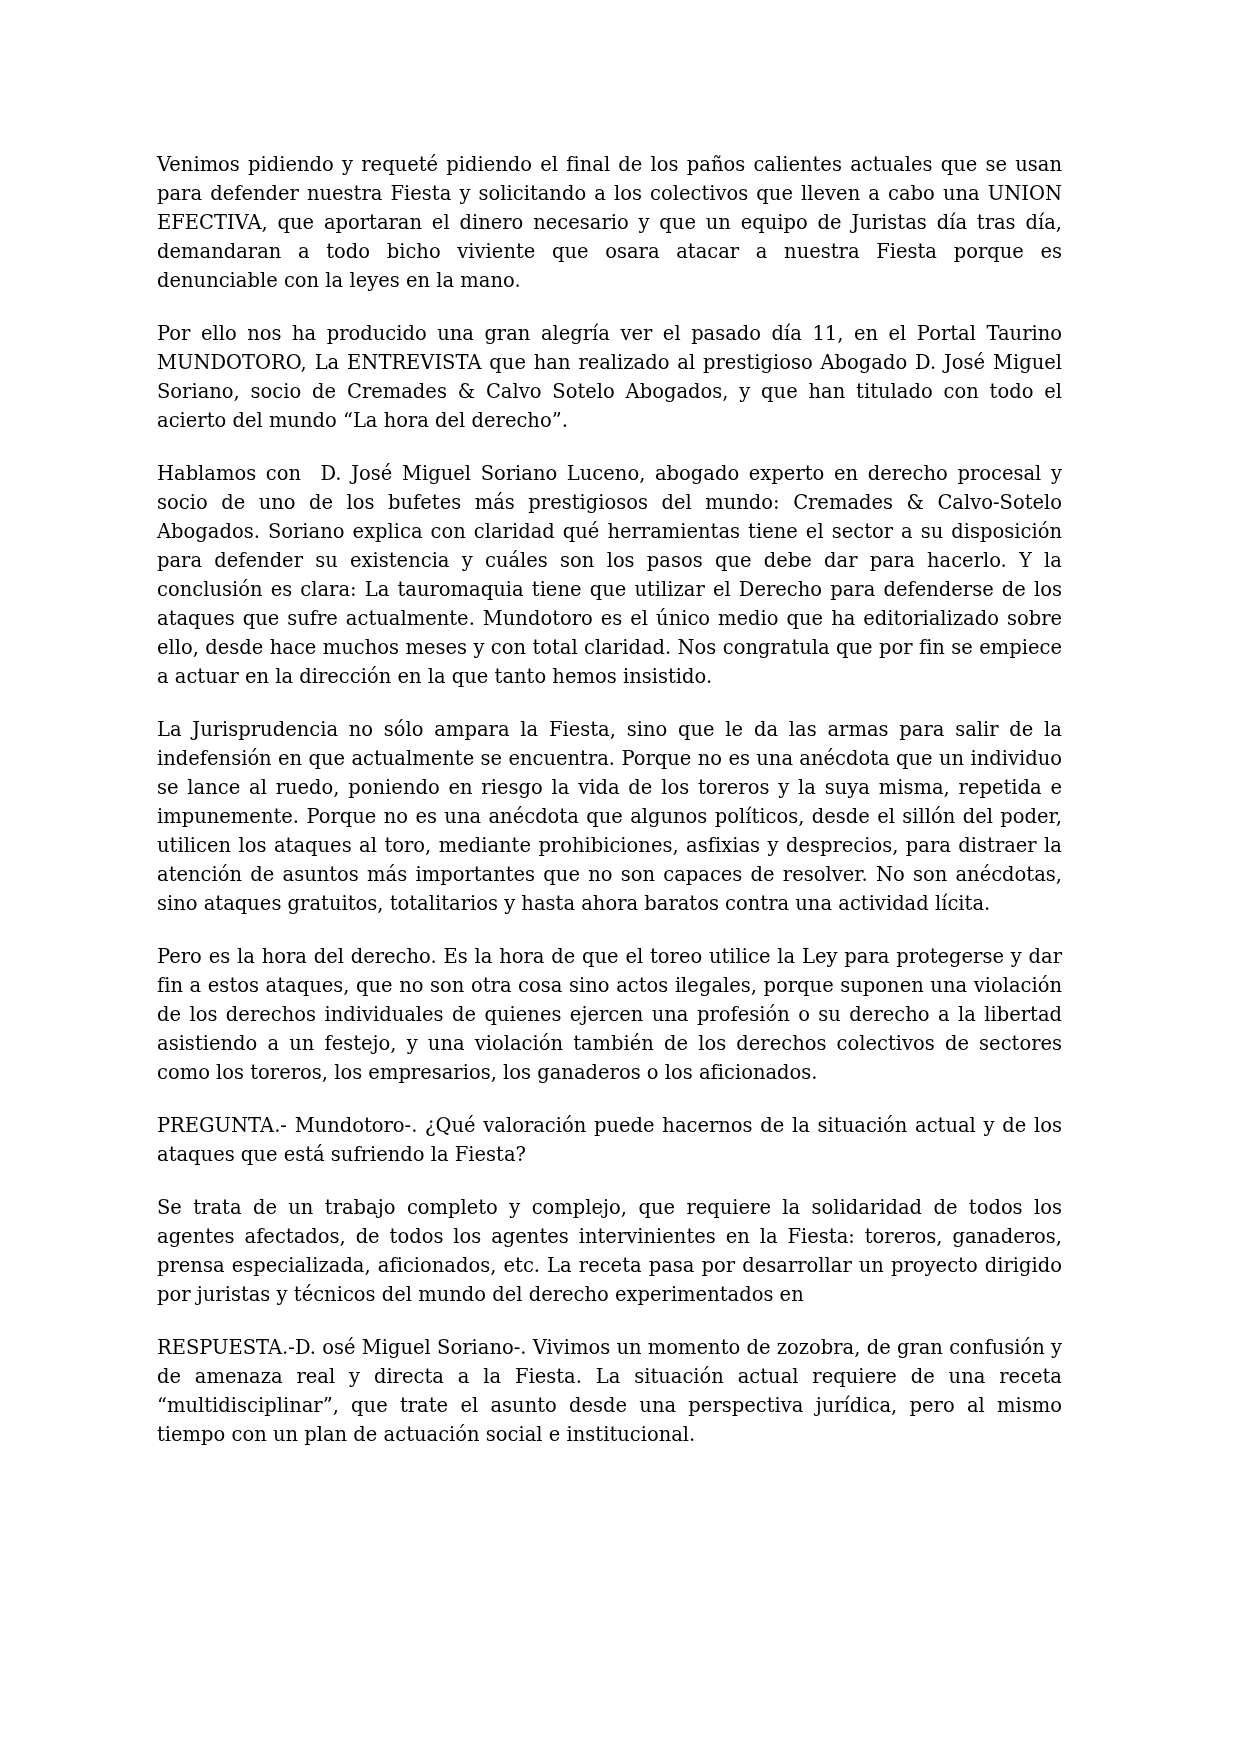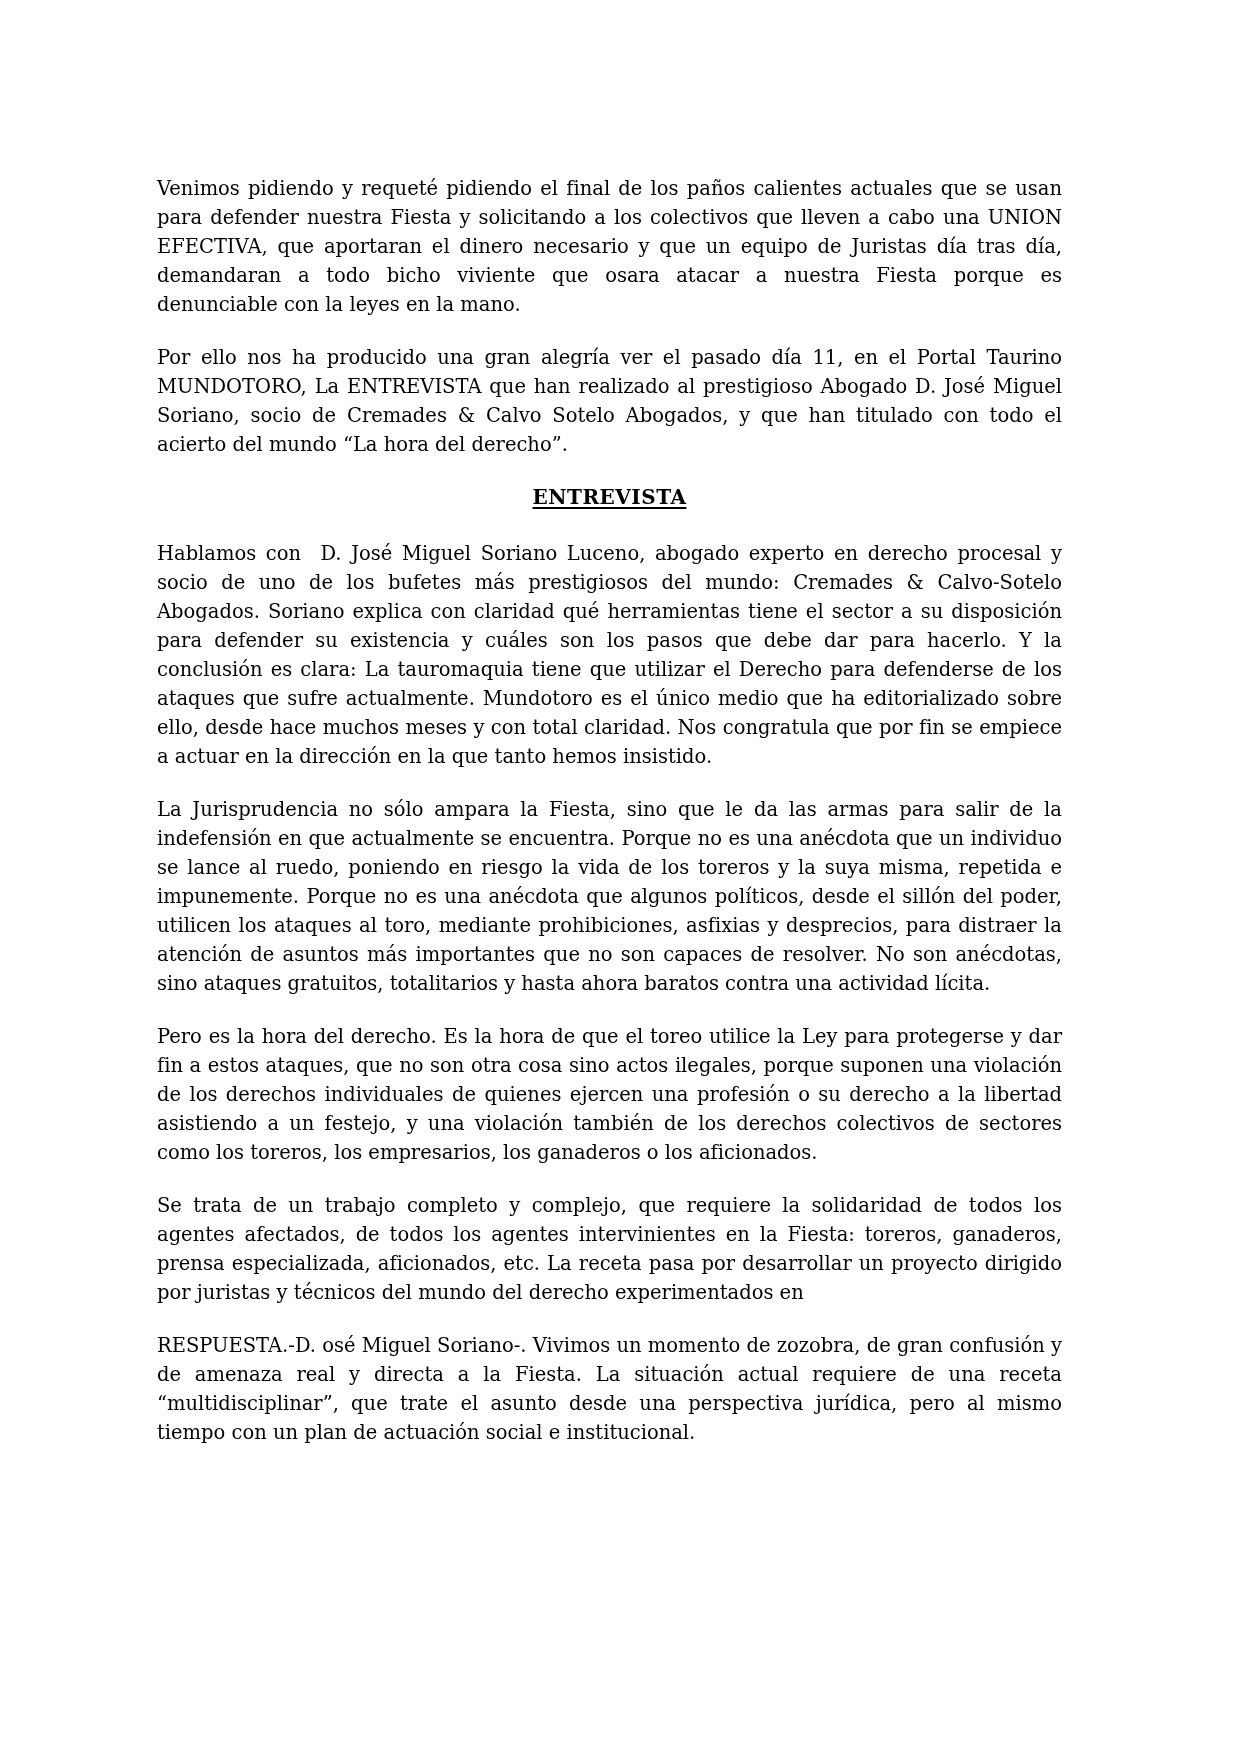--- a/index.html
+++ b/index.html
@@ -14,21 +14,20 @@
     background: #ffffff;
     overflow: hidden;
     font-family: "DejaVu Serif", "Liberation Serif", serif;
     color: #000000;
   }
   .content {
     position: absolute;
     left: 157px;
     top: 150px;
     width: 905px;
-    margin-top: 24px;
   }
   .para {
     margin: 0 0 24px 0;
     font-size: 19.5px;
     line-height: 29px;
     text-align: justify;
     text-justify: inter-word;
     color: #000000;
   }
   .heading {
@@ -44,20 +43,20 @@
     color: #000000;
   }
 </style>
 </head>
 <body>
 
 <div class="page">
   <div class="content">
     <p class="para">Venimos pidiendo y requeté pidiendo el final de los paños calientes actuales que se usan para defender nuestra Fiesta y solicitando a los colectivos que lleven a cabo una UNION EFECTIVA, que aportaran el dinero necesario y que un equipo de Juristas día tras día, demandaran a todo bicho viviente que osara atacar a nuestra Fiesta porque es denunciable con la leyes en la mano.</p>
     <p class="para">Por ello nos ha producido una gran alegría ver el pasado día 11, en el Portal Taurino MUNDOTORO, La ENTREVISTA que han realizado al prestigioso Abogado D. José Miguel Soriano, socio de Cremades &amp; Calvo Sotelo Abogados, y que han titulado con todo el acierto del mundo “La hora del derecho”.</p>
-    <h2 class="heading">ENTREVISTA</h2>
     <p class="para">Hablamos con&nbsp; D. José Miguel Soriano Luceno, abogado experto en derecho procesal y socio de uno de los bufetes más prestigiosos del mundo: Cremades &amp; Calvo-Sotelo Abogados. Soriano explica con claridad qué herramientas tiene el sector a su disposición para defender su existencia y cuáles son los pasos que debe dar para hacerlo. Y la conclusión es clara: La tauromaquia tiene que utilizar el Derecho para defenderse de los ataques que sufre actualmente. Mundotoro es el único medio que ha editorializado sobre ello, desde hace muchos meses y con total claridad. Nos congratula que por fin se empiece a actuar en la dirección en la que tanto hemos insistido.</p>
     <p class="para">La Jurisprudencia no sólo ampara la Fiesta, sino que le da las armas para salir de la indefensión en que actualmente se encuentra. Porque no es una anécdota que un individuo se lance al ruedo, poniendo en riesgo la vida de los toreros y la suya misma, repetida e impunemente. Porque no es una anécdota que algunos políticos, desde el sillón del poder, utilicen los ataques al toro, mediante prohibiciones, asfixias y desprecios, para distraer la atención de asuntos más importantes que no son capaces de resolver. No son anécdotas, sino ataques gratuitos, totalitarios y hasta ahora baratos contra una actividad lícita.</p>
     <p class="para">Pero es la hora del derecho. Es la hora de que el toreo utilice la Ley para protegerse y dar fin a estos ataques, que no son otra cosa sino actos ilegales, porque suponen una violación de los derechos individuales de quienes ejercen una profesión o su derecho a la libertad asistiendo a un festejo, y una violación también de los derechos colectivos de sectores como los toreros, los empresarios, los ganaderos o los aficionados.</p>
+    <p class="para">PREGUNTA.- Mundotoro-. ¿Qué valoración puede hacernos de la situación actual y de los ataques que está sufriendo la Fiesta?</p>
     <p class="para">Se trata de un trabajo completo y complejo, que requiere la solidaridad de todos los agentes afectados, de todos los agentes intervinientes en la Fiesta: toreros, ganaderos, prensa especializada, aficionados, etc. La receta pasa por desarrollar un proyecto dirigido por juristas y técnicos del mundo del derecho experimentados en</p>
     <p class="para">RESPUESTA.-D. osé Miguel Soriano-. Vivimos un momento de zozobra, de gran confusión y de amenaza real y directa a la Fiesta. La situación actual requiere de una receta “multidisciplinar”, que trate el asunto desde una perspectiva jurídica, pero al mismo tiempo con un plan de actuación social e institucional.</p>
   </div>
 </div>
 
 </body></html>

